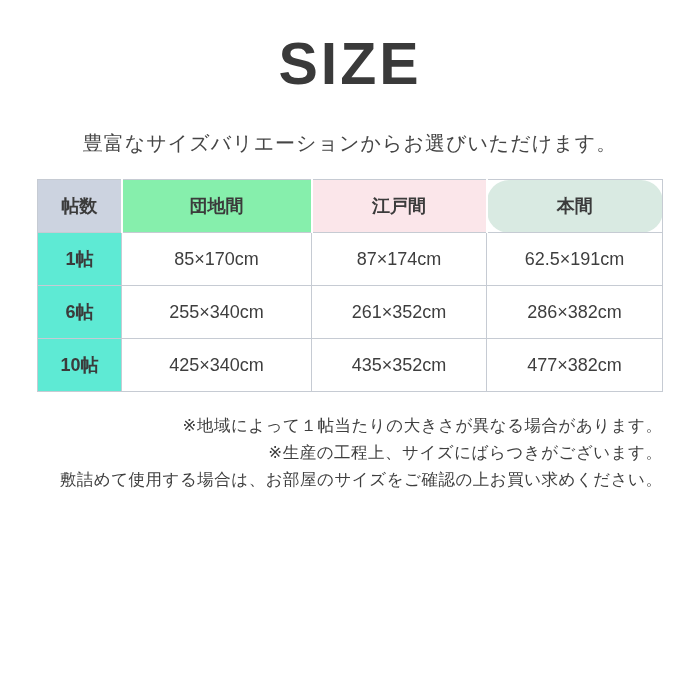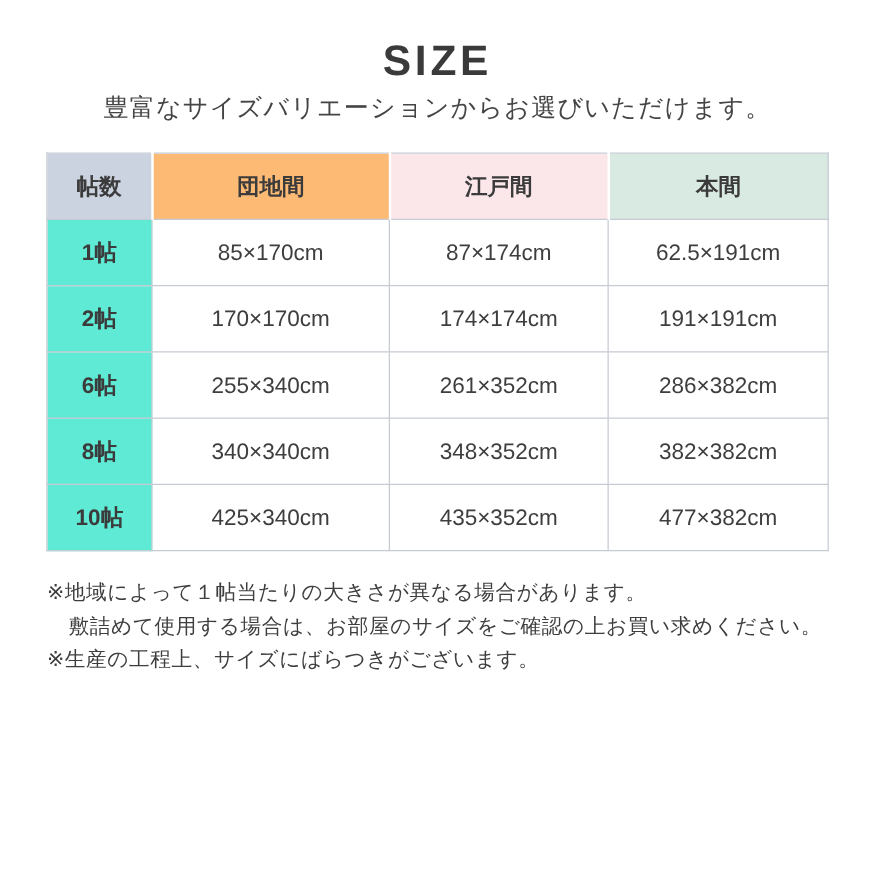--- a/index.html
+++ b/index.html
@@ -10,27 +10,27 @@
   body {
     width: 700px;
     height: 700px;
     font-family: "Liberation Sans", "DejaVu Sans", sans-serif;
     color: #3c3c3c;
     overflow: hidden;
   }
   .page-title {
     margin: 30px 0 0 0;
     text-align: center;
-    font-size: 34px;
+    font-size: 59px;
     font-weight: bold;
     letter-spacing: 3px;
     color: #3a3a3a;
   }
   .page-subtitle {
-    margin: 4px 0 0 0;
+    margin: 32px 0 0 0;
     text-align: center;
     font-size: 20px;
     letter-spacing: 1px;
     color: #454545;
   }
   table.size-table {
     border-collapse: collapse;
     table-layout: fixed;
     width: 625px;
     margin: 22px auto 12px auto;
@@ -50,40 +50,41 @@
     font-weight: bold;
     color: #3b3b3b;
     border-top: 1px solid #c6cbd3;
     border-bottom: 1px solid #c6cbd3;
     border-left: 2px solid #ffffff;
     border-right: 2px solid #ffffff;
   }
   .size-table thead th:first-child { border-left: 1px solid #c6cbd3; }
   .size-table thead th:last-child  { border-right: 1px solid #c6cbd3; }
   .size-table thead th.h-size   { background: #ccd3e0; }
-  .size-table thead th.h-danchi { background: #fdba74; }
+  .size-table thead th.h-danchi { background: #86efac; }
   .size-table thead th.h-edo    { background: #fbe6ea; }
-  .size-table thead th.h-hon    { background: #d9eae2; }
+  .size-table thead th.h-hon    { background: #d9eae2; border-radius: 22px; }
   .size-table tbody td {
     border: 1px solid #c6cbd3;
     color: #3e3e3e;
     background: #ffffff;
   }
   .size-table tbody td.row-label {
     background: #5eead4;
     font-weight: bold;
     color: #3b3b3b;
   }
   .notes {
     width: 625px;
     margin: 20px auto 0 auto;
     font-size: 16.5px;
     line-height: 27px;
     color: #3e3e3e;
     letter-spacing: 0.5px;
+    text-align: right;
   }
   .notes .note-line { white-space: nowrap; }
   .notes .note-line.indent { padding-left: 1.05em; }
 </style>
 </head>
 <body>
 
 <h1 class="page-title">SIZE</h1>
 <p class="page-subtitle">豊富なサイズバリエーションからお選びいただけます。</p>
 
@@ -103,43 +104,31 @@
     </tr>
   </thead>
   <tbody>
     <tr>
       <td class="row-label">1帖</td>
       <td>85×170cm</td>
       <td>87×174cm</td>
       <td>62.5×191cm</td>
     </tr>
     <tr>
-      <td class="row-label">2帖</td>
-      <td>170×170cm</td>
-      <td>174×174cm</td>
-      <td>191×191cm</td>
-    </tr>
-    <tr>
       <td class="row-label">6帖</td>
       <td>255×340cm</td>
       <td>261×352cm</td>
       <td>286×382cm</td>
-    </tr>
-    <tr>
-      <td class="row-label">8帖</td>
-      <td>340×340cm</td>
-      <td>348×352cm</td>
-      <td>382×382cm</td>
     </tr>
     <tr>
       <td class="row-label">10帖</td>
       <td>425×340cm</td>
       <td>435×352cm</td>
       <td>477×382cm</td>
     </tr>
   </tbody>
 </table>
 
 <div class="notes">
   <div class="note-line">※地域によって１帖当たりの大きさが異なる場合があります。</div>
+  <div class="note-line">※生産の工程上、サイズにばらつきがございます。</div>
   <div class="note-line indent">敷詰めて使用する場合は、お部屋のサイズをご確認の上お買い求めください。</div>
-  <div class="note-line">※生産の工程上、サイズにばらつきがございます。</div>
 </div>
 
 </body></html>

